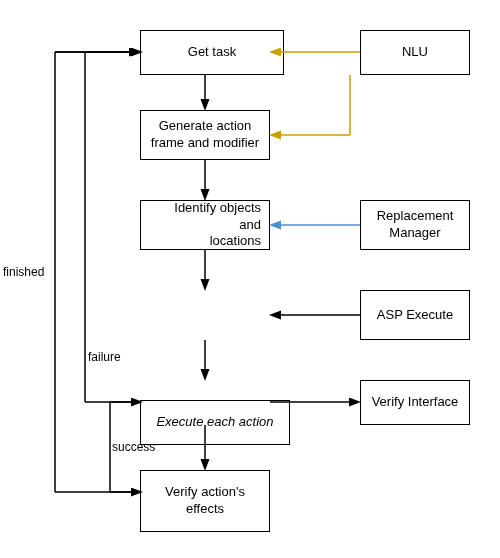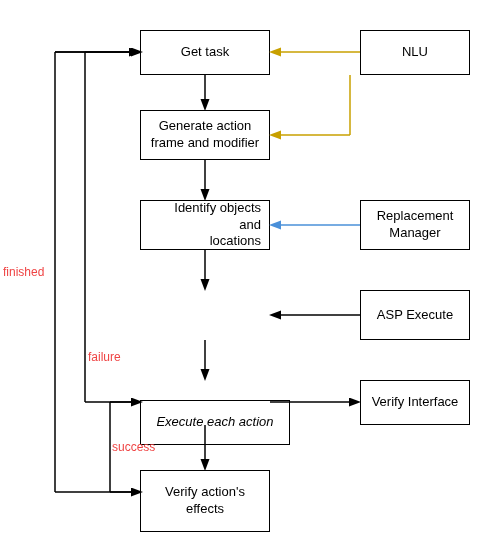--- a/index.html
+++ b/index.html
@@ -32,29 +32,29 @@
       position: absolute;
       top: 0;
       left: 0;
       width: 500px;
       height: 558px;
       pointer-events: none;
     }
     .label-text {
       position: absolute;
       font-size: 12px;
-      color: #ef4444;
+      color: #000000;
     }
   </style>
 </head>
 <body>
 
 <div class="diagram-container">
 
-  <div class="node" style="left:140px; top:30px; width:130px; height:45px;">
+  <div class="node" style="left:140px; top:30px; width:144px; height:45px;">
     <span>Get task</span>
   </div>
 
   <div class="node" style="left:140px; top:110px; width:130px; height:50px;align-items:center;">
     <span>Generate action<br>frame and modifier</span>
   </div>
 
   <div class="node" style="left:140px; top:200px; width:130px; height:50px;text-align:right;">
     <span>Identify objects and<br>locations</span>
   </div>

